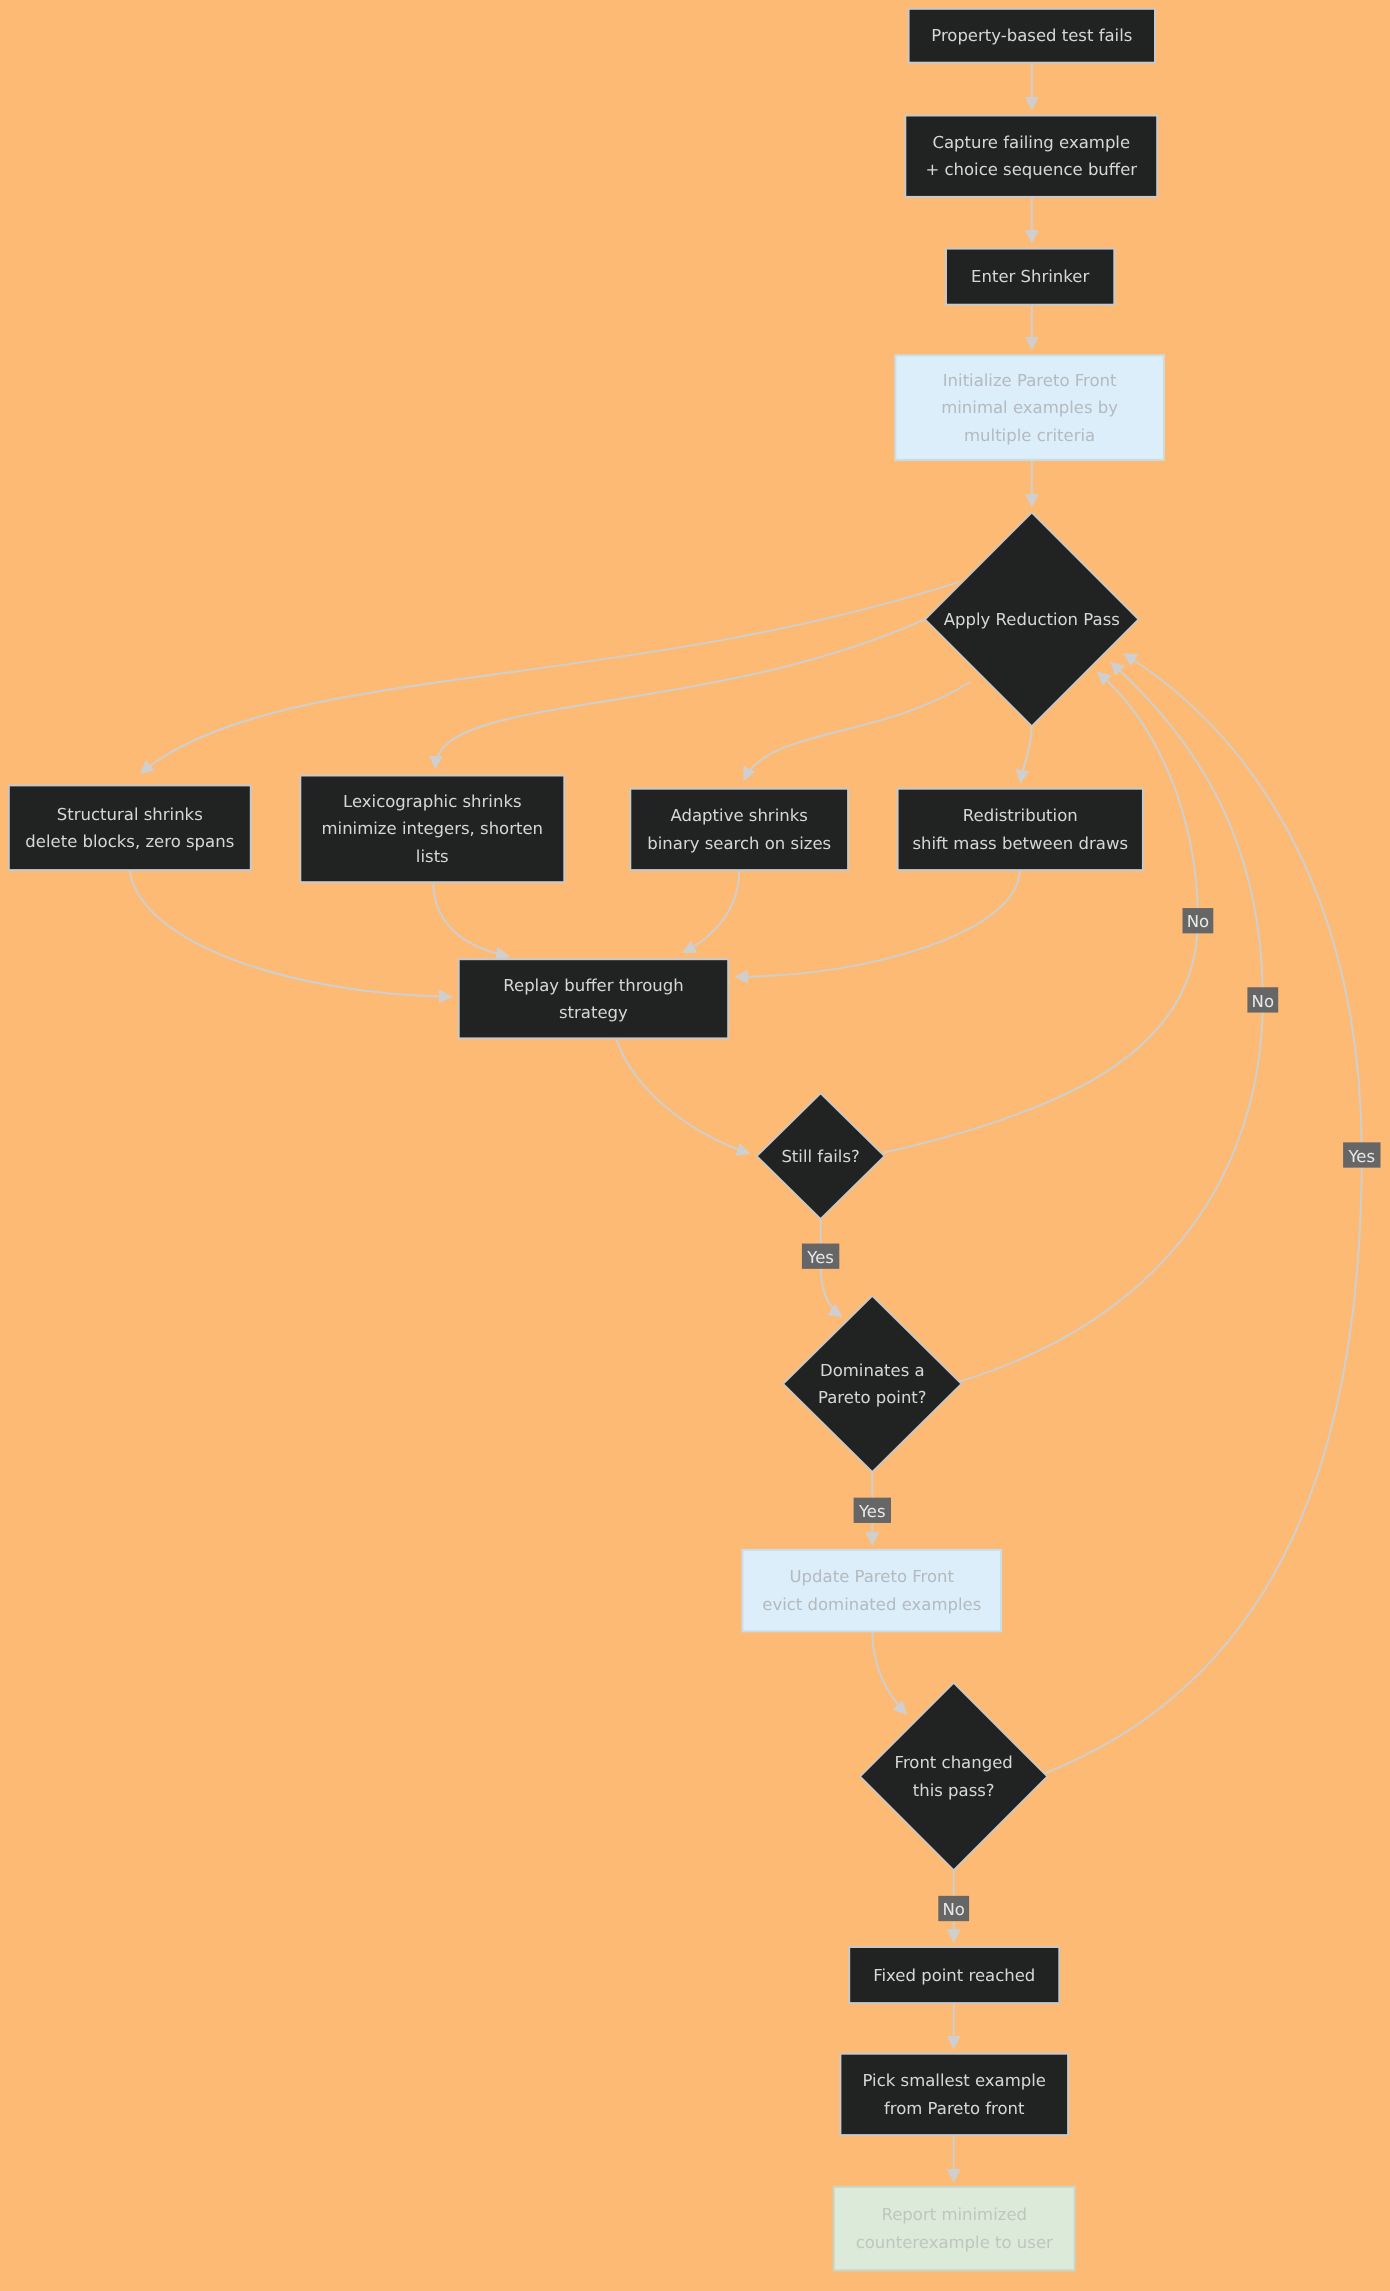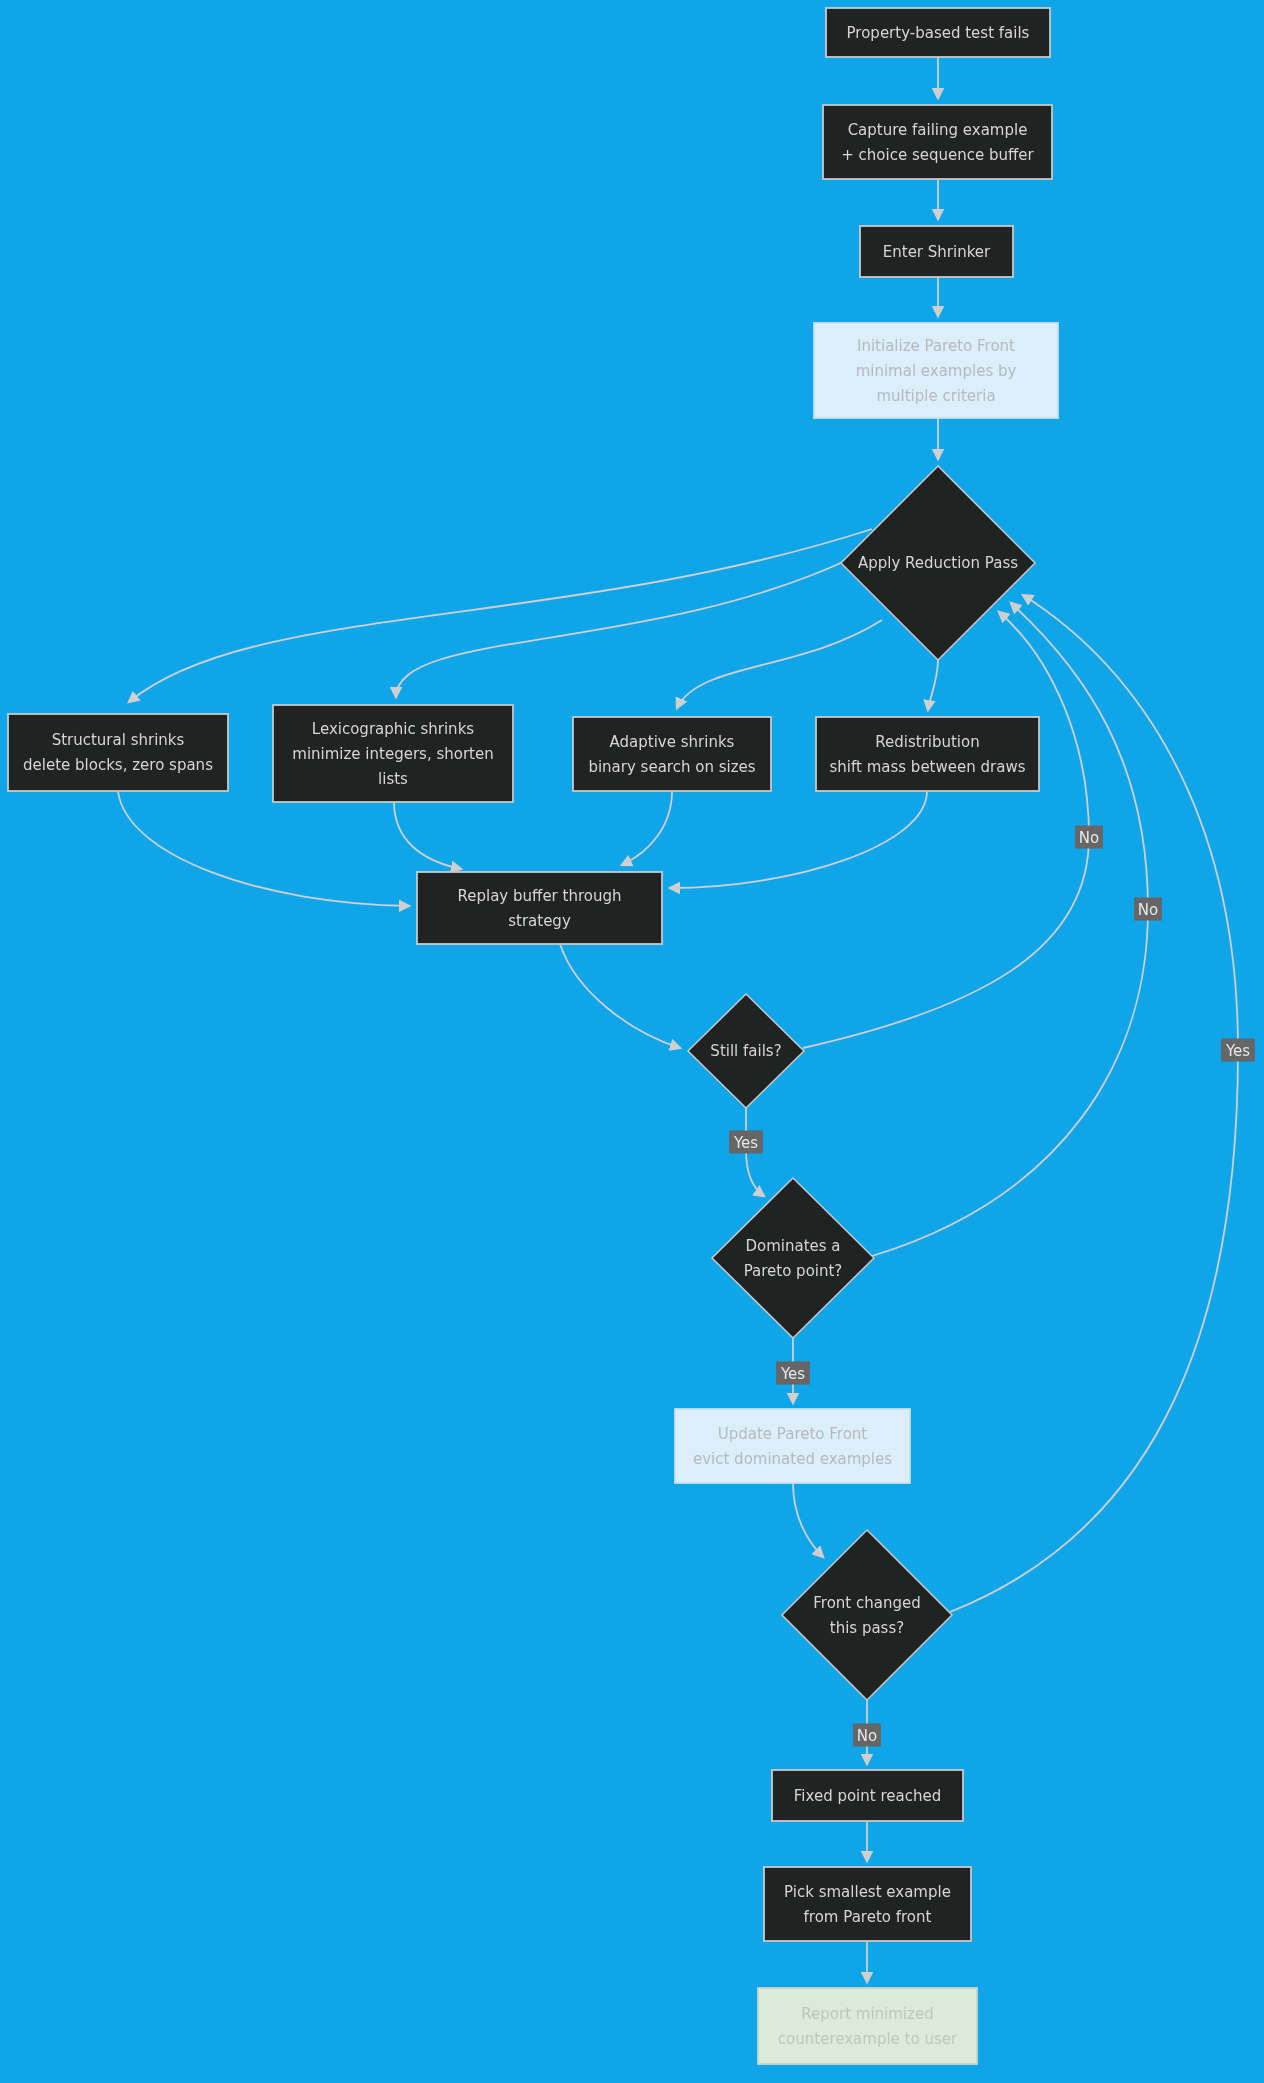--- a/index.html
+++ b/index.html
@@ -7,21 +7,21 @@
     padding: 0;
     background: #000000;
     width: 1264px;
     height: 2083px;
     font-family: "DejaVu Sans", "Liberation Sans", sans-serif;
   }
   #diagram-wrap {
     position: relative;
     width: 1264px;
     height: 2083px;
-    background: #0ea5e9;
+    background: #fdba74;
     overflow: hidden;
   }
   svg text {
     font-family: "DejaVu Sans", "Liberation Sans", sans-serif;
   }
 </style>
 </head>
 <body>
 
 <div id="diagram-wrap">

